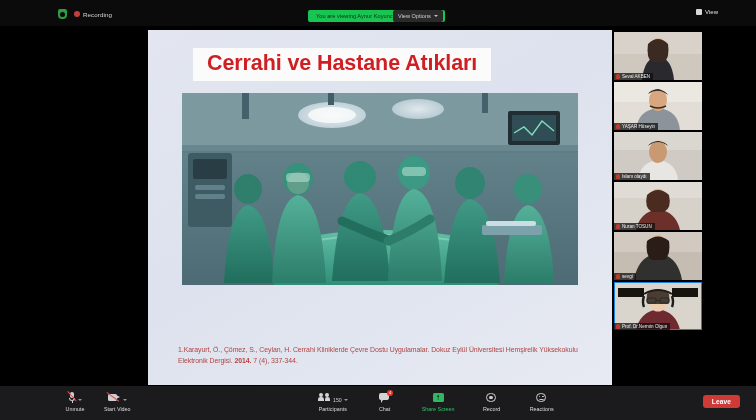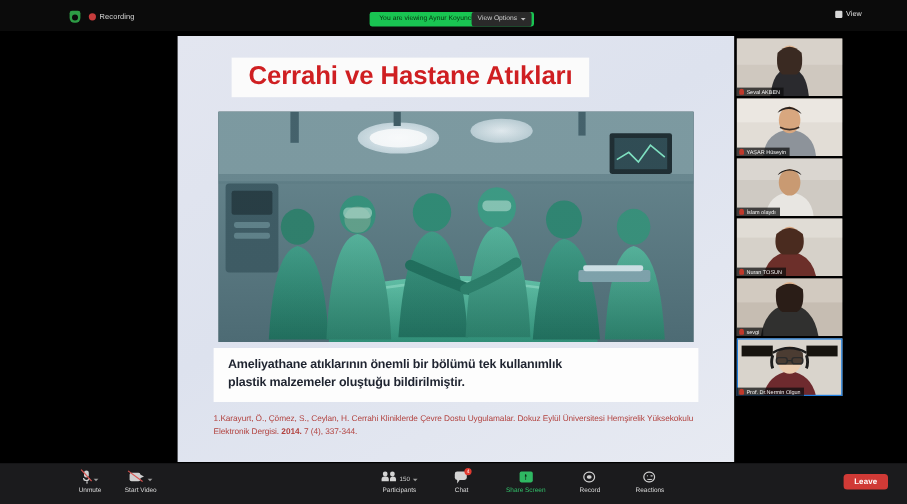--- a/index.html
+++ b/index.html
@@ -464,24 +464,20 @@
             <path d="M322 190 Q326 116 346 112 Q368 116 372 190 Z" fill="url(#scrub2)"></path>
           </g>
 
           <rect x="300" y="132" width="60" height="10" rx="2" fill="#7fa3ac"></rect>
           <rect x="304" y="128" width="50" height="5" rx="2" fill="#cfe2e7"></rect>
 
           <rect width="396" height="192" fill="url(#wall)" opacity="0.04"></rect>
         </svg>
       </div>
 
-      <div class="slide-body-box">
-        <div class="slide-body-line">Ameliyathane atıklarının önemli bir bölümü tek kullanımlık</div>
-        <div class="slide-body-line">plastik malzemeler oluştuğu bildirilmiştir.</div>
-      </div>
 
       <div class="slide-cite">
         <span>1.Karayurt, Ö., Çömez, S., Ceylan, H.  Cerrahi Kliniklerde Çevre Dostu Uygulamalar. Dokuz Eylül Üniversitesi Hemşirelik Yüksekokulu Elektronik Dergisi. </span><b>2014.</b><span> 7 (4), 337-344.</span>
       </div>
     </div>
   </div>
 
   <div class="strip">
 
     <div class="tile">

